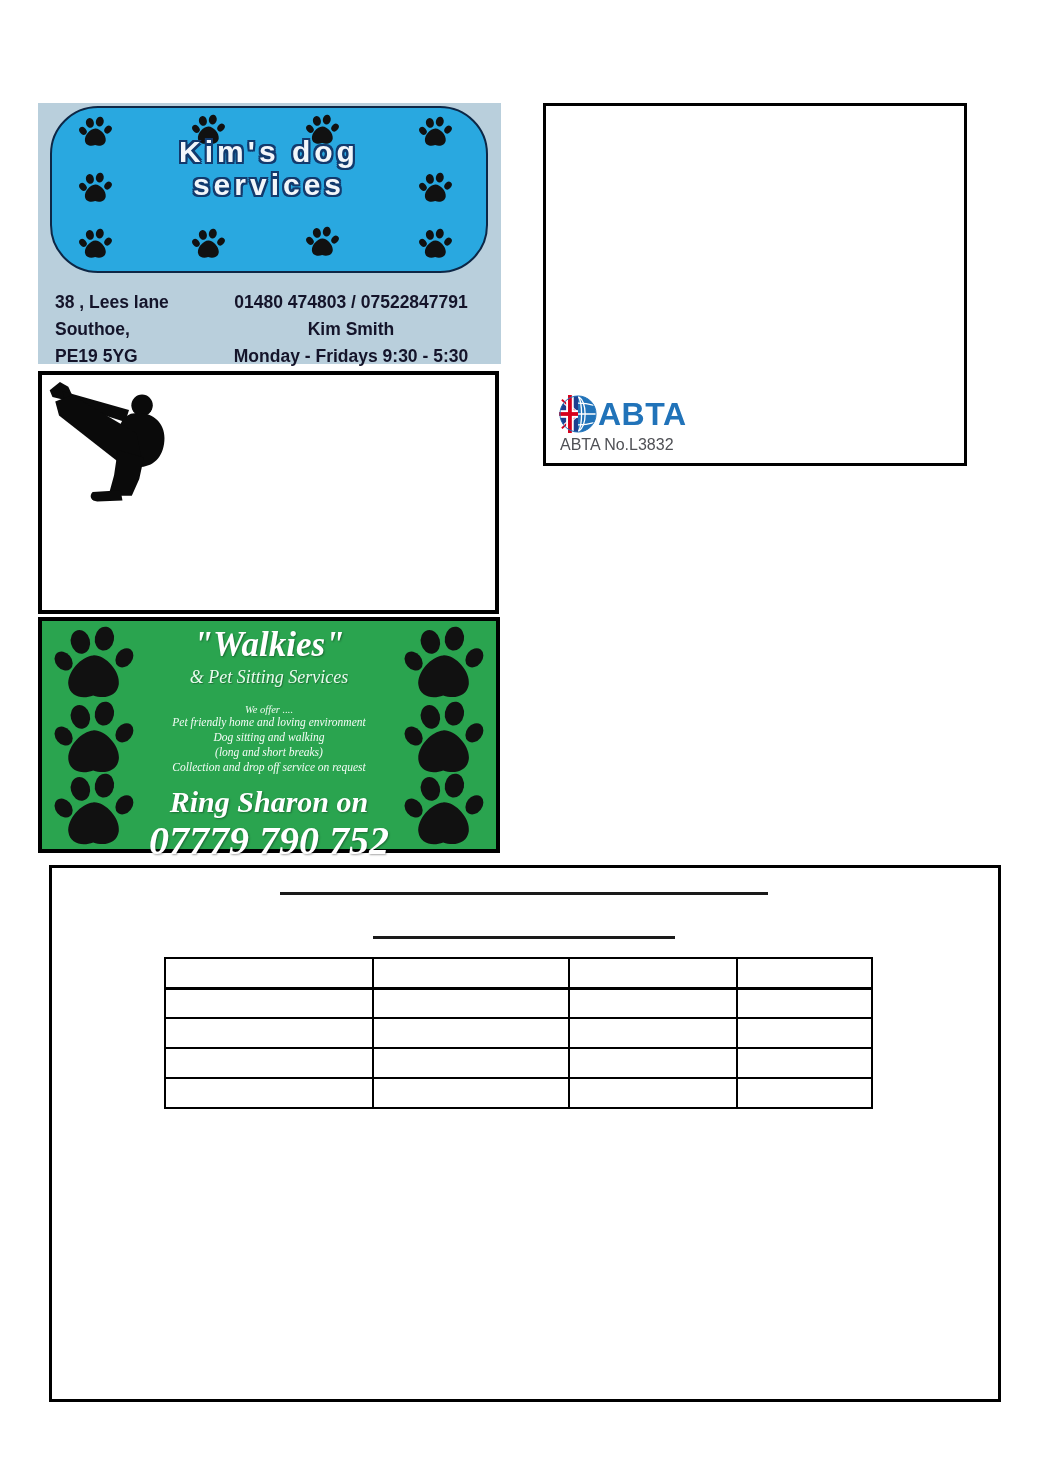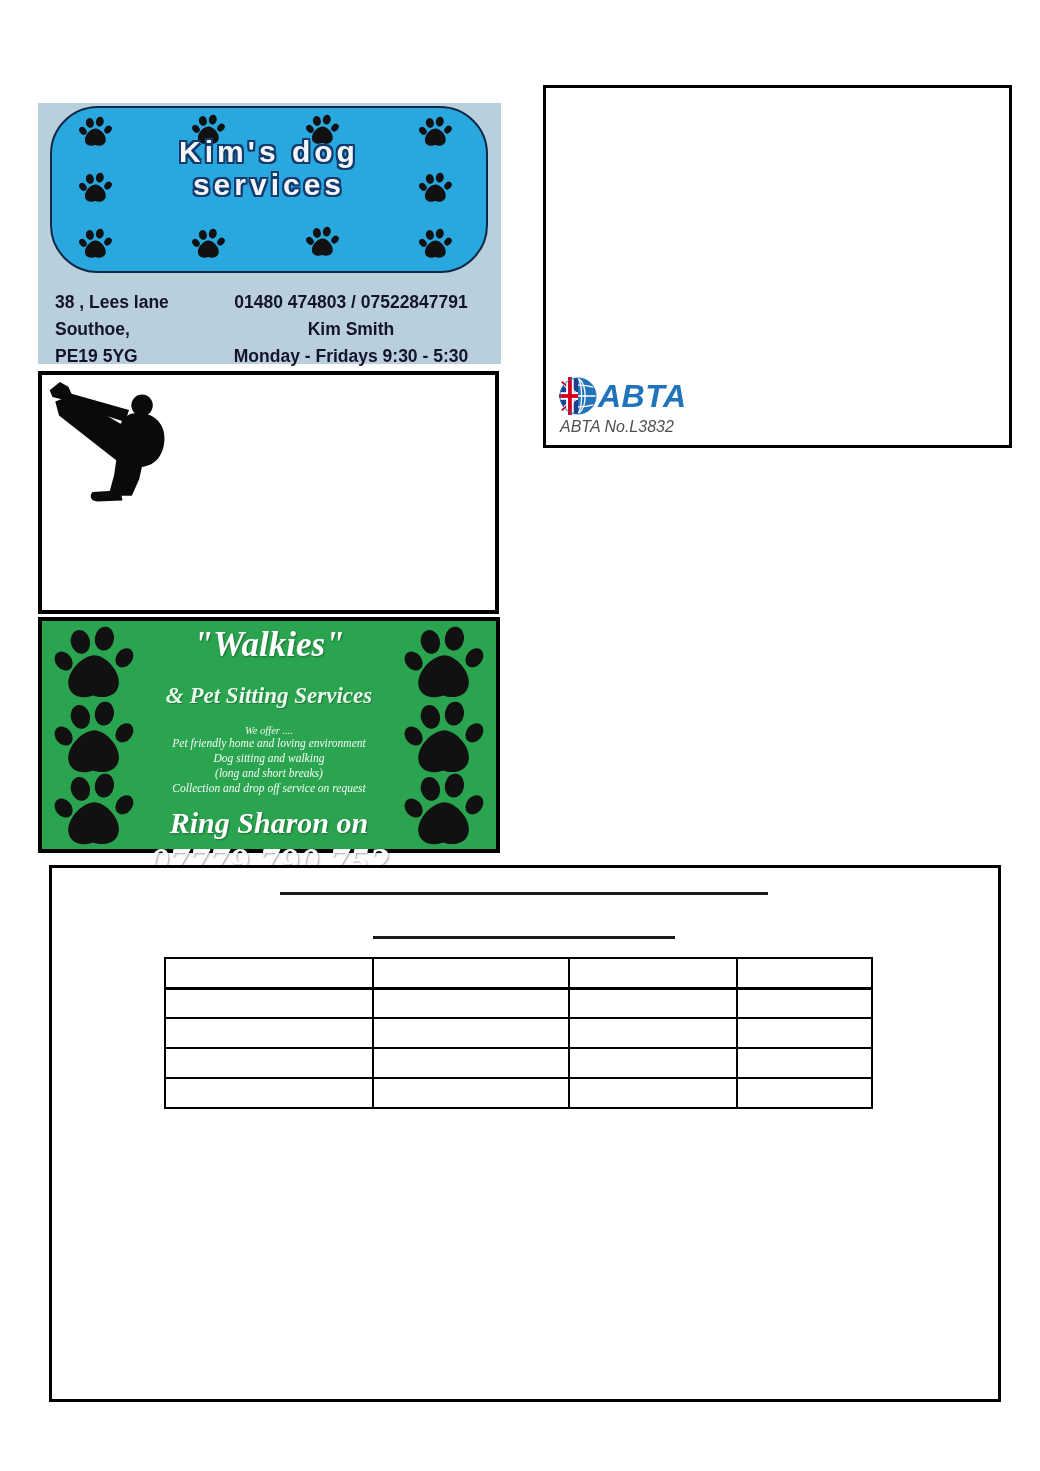--- a/index.html
+++ b/index.html
@@ -32,42 +32,42 @@
   .paw { position:absolute; }
   .paw svg { display:block; width:100%; height:100%; }
   .kim-address {
     position:absolute; left:17px; top:186px; width:432px;
     color:#14142a; font-weight:700; font-size:17.5px; line-height:27px;
   }
   .kim-address .col-left  { position:absolute; left:0; top:0; }
   .kim-address .col-right { position:absolute; left:160px; top:0; width:272px; text-align:center; }
   
   .abta-box {
-    position:absolute; left:543px; top:85px; width:469px; height:363px;
-    background:#ffffff; border:3px solid #000000;font-style:italic;
+    position:absolute; left:543px; top:103px; width:424px; height:363px;
+    background:#ffffff; border:3px solid #000000;
   }
   .abta-logo-row { position:absolute; left:13px; top:288px; height:40px; display:flex; align-items:center; }
   .abta-globe { width:38px; height:38px; }
   .abta-word { font-size:32px; font-weight:700; color:#2173b9; letter-spacing:0.5px; margin-left:1px; }
   .abta-number { position:absolute; left:14px; top:330px; font-size:16px; color:#4f5055; font-weight:400; }
   
   .karate-box {
     position:absolute; left:38px; top:371px; width:461px; height:243px;
     background:#ffffff; border:4px solid #000000;
   }
   .karate-figure { position:absolute; left:3px; top:3px; width:140px; height:133px; }
   
   .walkies-ad {
     position:absolute; left:38px; top:617px; width:462px; height:236px;
     background:#2aa44f; border:4px solid #000000;
   }
   .script { font-family:"Liberation Serif", "DejaVu Serif", serif; font-style:italic; }
   .walkies-text { position:absolute; left:105px; right:105px; top:0; text-align:center; color:#ffffff; }
   .walkies-title { font-size:35px; font-weight:700; margin-top:4px; text-shadow:1px 1px 2px rgba(0,0,0,.35); }
-  .walkies-subtitle { font-size:23px; font-weight:700; margin-top:18px; color:#eafbee; text-shadow:1px 1px 1px rgba(0,0,0,.3); }
+  .walkies-subtitle { font-size:18px; font-weight:400; margin-top:2px; color:#eafbee; text-shadow:1px 1px 1px rgba(0,0,0,.3); }
   .walkies-offer-intro { font-size:10.5px; margin-top:16px; color:#f0fbf2; }
   .walkies-offer-line { font-size:11.5px; line-height:15px; color:#f4fcf6; }
   .walkies-cta1 { font-size:30px; font-weight:700; margin-top:10px; text-shadow:1px 1px 2px rgba(0,0,0,.35); }
   .walkies-cta2 { font-size:40px; font-weight:700; margin-top:-2px; text-shadow:1px 1px 2px rgba(0,0,0,.35); }
   
   .bottom-box {
     position:absolute; left:49px; top:865px; width:952px; height:537px;
     background:#ffffff; border:3px solid #000000;
   }
   .heading-rule { position:absolute; background:#1a1a1a; height:3px; }

